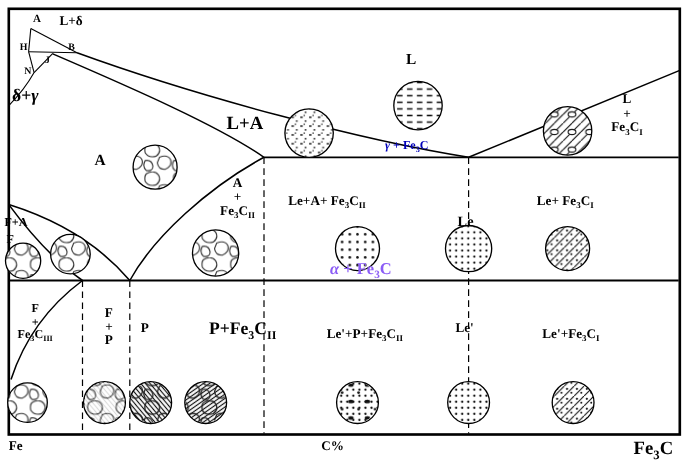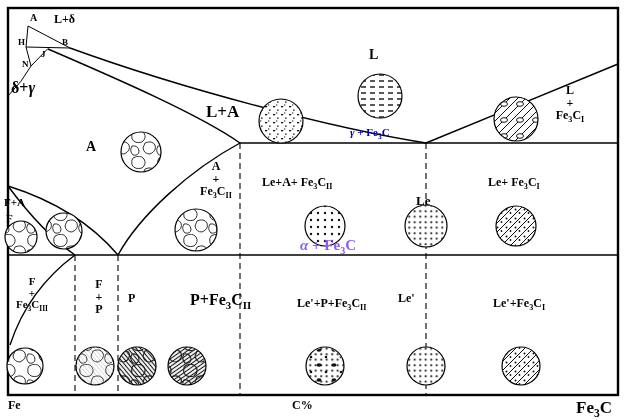--- a/index.html
+++ b/index.html
@@ -259,21 +259,21 @@
       </div>
       <div class="lbl" style="left: 128px; top: 292px; font-size: 12px;">
         <div><span>P</span></div>
       </div>
       <div class="lbl" style="left: 154px; top: 292px; font-size: 16px; margin-left: 36px;">
         <div><span>P+Fe</span><sub>3</sub><span>C</span><sub>II</sub></div>
       </div>
       <div class="lbl" style="left: 268px; top: 297px; font-size: 12px; margin-left: 29px;">
         <div><span>Le'+P+Fe</span><sub>3</sub><span>C</span><sub>II</sub></div>
       </div>
-      <div class="lbl" style="left: 398px; top: 292px; font-size: 12px; text-align: center;">
+      <div class="lbl" style="left: 414px; top: 292px; font-size: 12px; text-align: center;">
         <div><span>Le'</span></div>
       </div>
       <div class="lbl" style="left: 472px; top: 297px; font-size: 12px; margin-left: 21px;">
         <div><span>Le'+Fe</span><sub>3</sub><span>C</span><sub>I</sub></div>
       </div>
       <div class="lbl" style="left: 8px; top: 399px; font-size: 12px;">
         <div><span>Fe</span></div>
       </div>
       <div class="lbl" style="left: 292px; top: 399px; font-size: 12px;">
         <div><span>C%</span></div>

